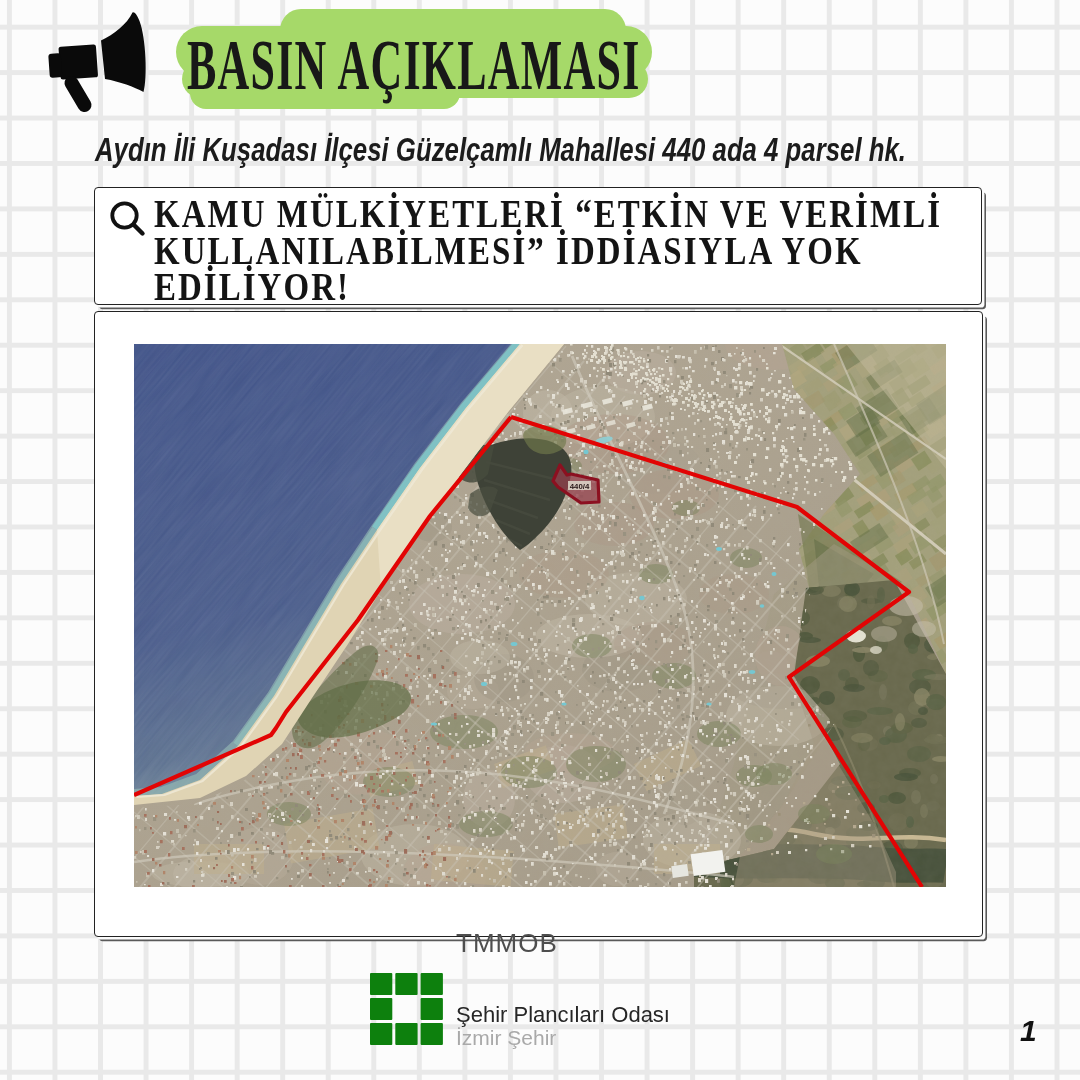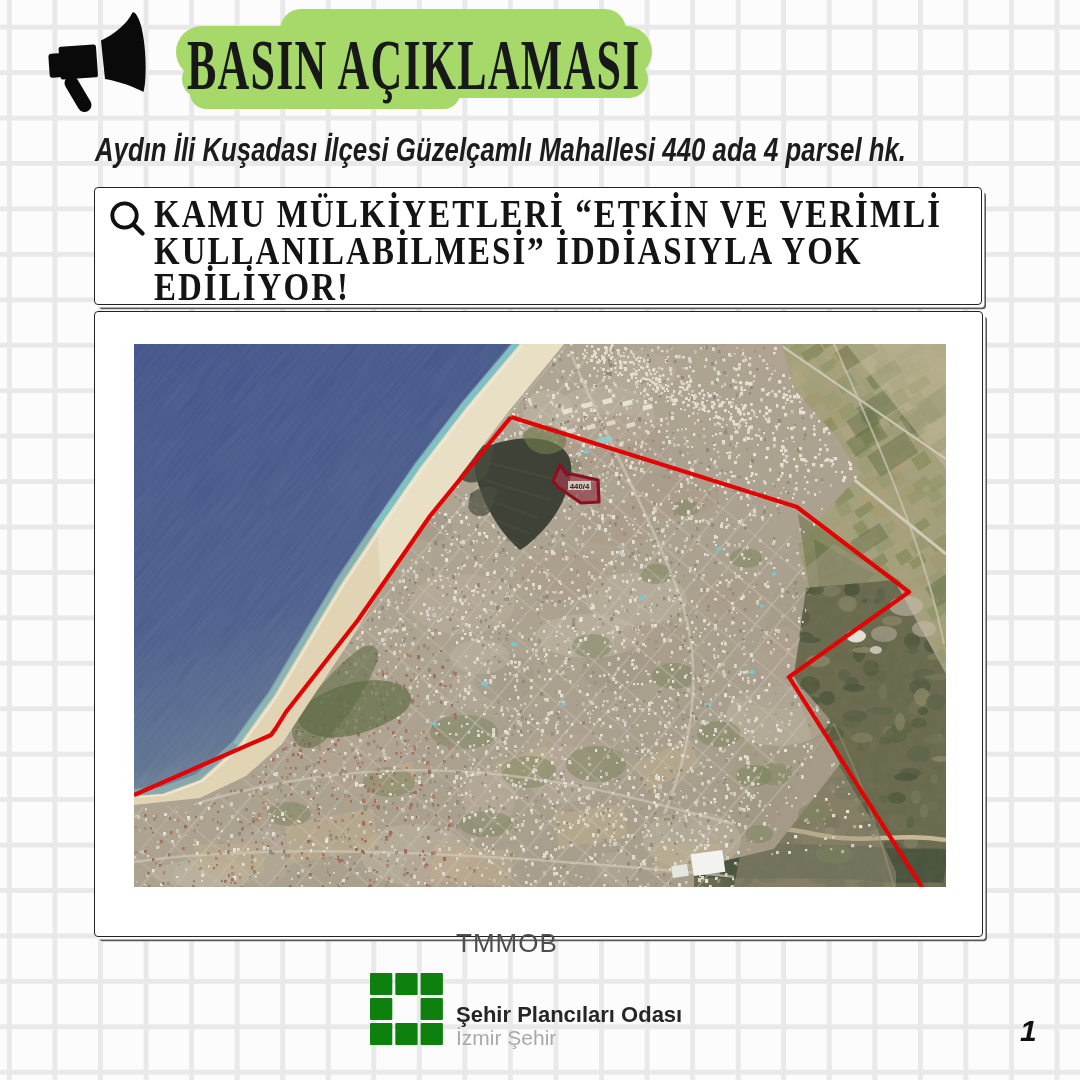--- a/index.html
+++ b/index.html
@@ -1019,17 +1019,17 @@
     <rect x="0" y="25" width="22.3" height="22" rx="1"></rect>
       <rect x="50.6" y="25" width="22.3" height="22" rx="1"></rect>
     <rect x="0" y="50" width="22.3" height="22" rx="1"></rect>
       <rect x="25.3" y="50" width="22.3" height="22" rx="1"></rect>
       <rect x="50.6" y="50" width="22.3" height="22" rx="1"></rect>
   </g>
 </svg>
 
 <div class="abs" style="left:456px;top:928px;font-size:26px;color:#4e4e4e;letter-spacing:1px;">TMMOB</div>
 
-<div class="abs" style="left:456px;top:1002px;font-size:22px;font-weight:bold;color:#262626;">Şehir Plancıları Odası</div>
+<div class="abs" style="left:456px;top:1002px;font-size:22px;font-weight:normal;color:#262626;">Şehir Plancıları Odası</div>
 
 <div class="abs" style="left:456px;top:1026px;font-size:21px;color:#a9a9a9;">İzmir Şehir</div>
 
 <div class="abs" style="left:1020px;top:1014px;font-style:italic;font-weight:bold;font-size:30px;color:#111;">1</div>
 
 </body></html>

